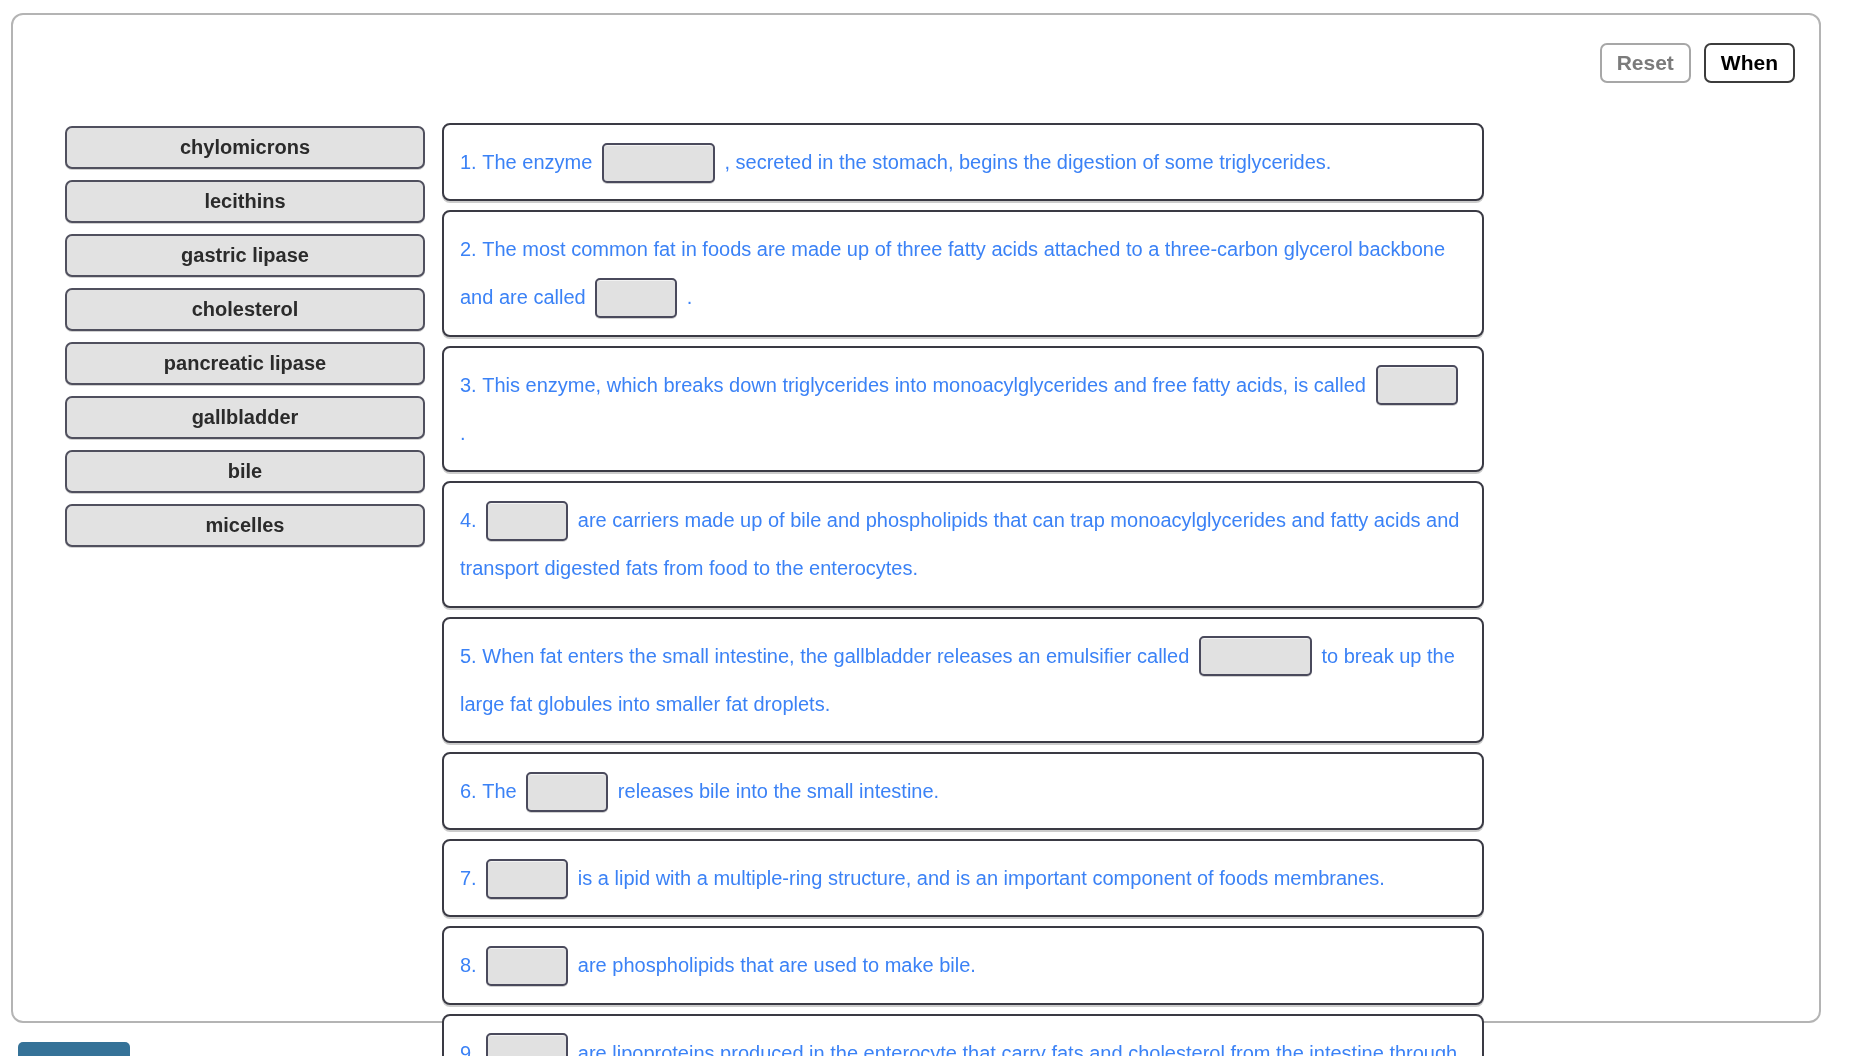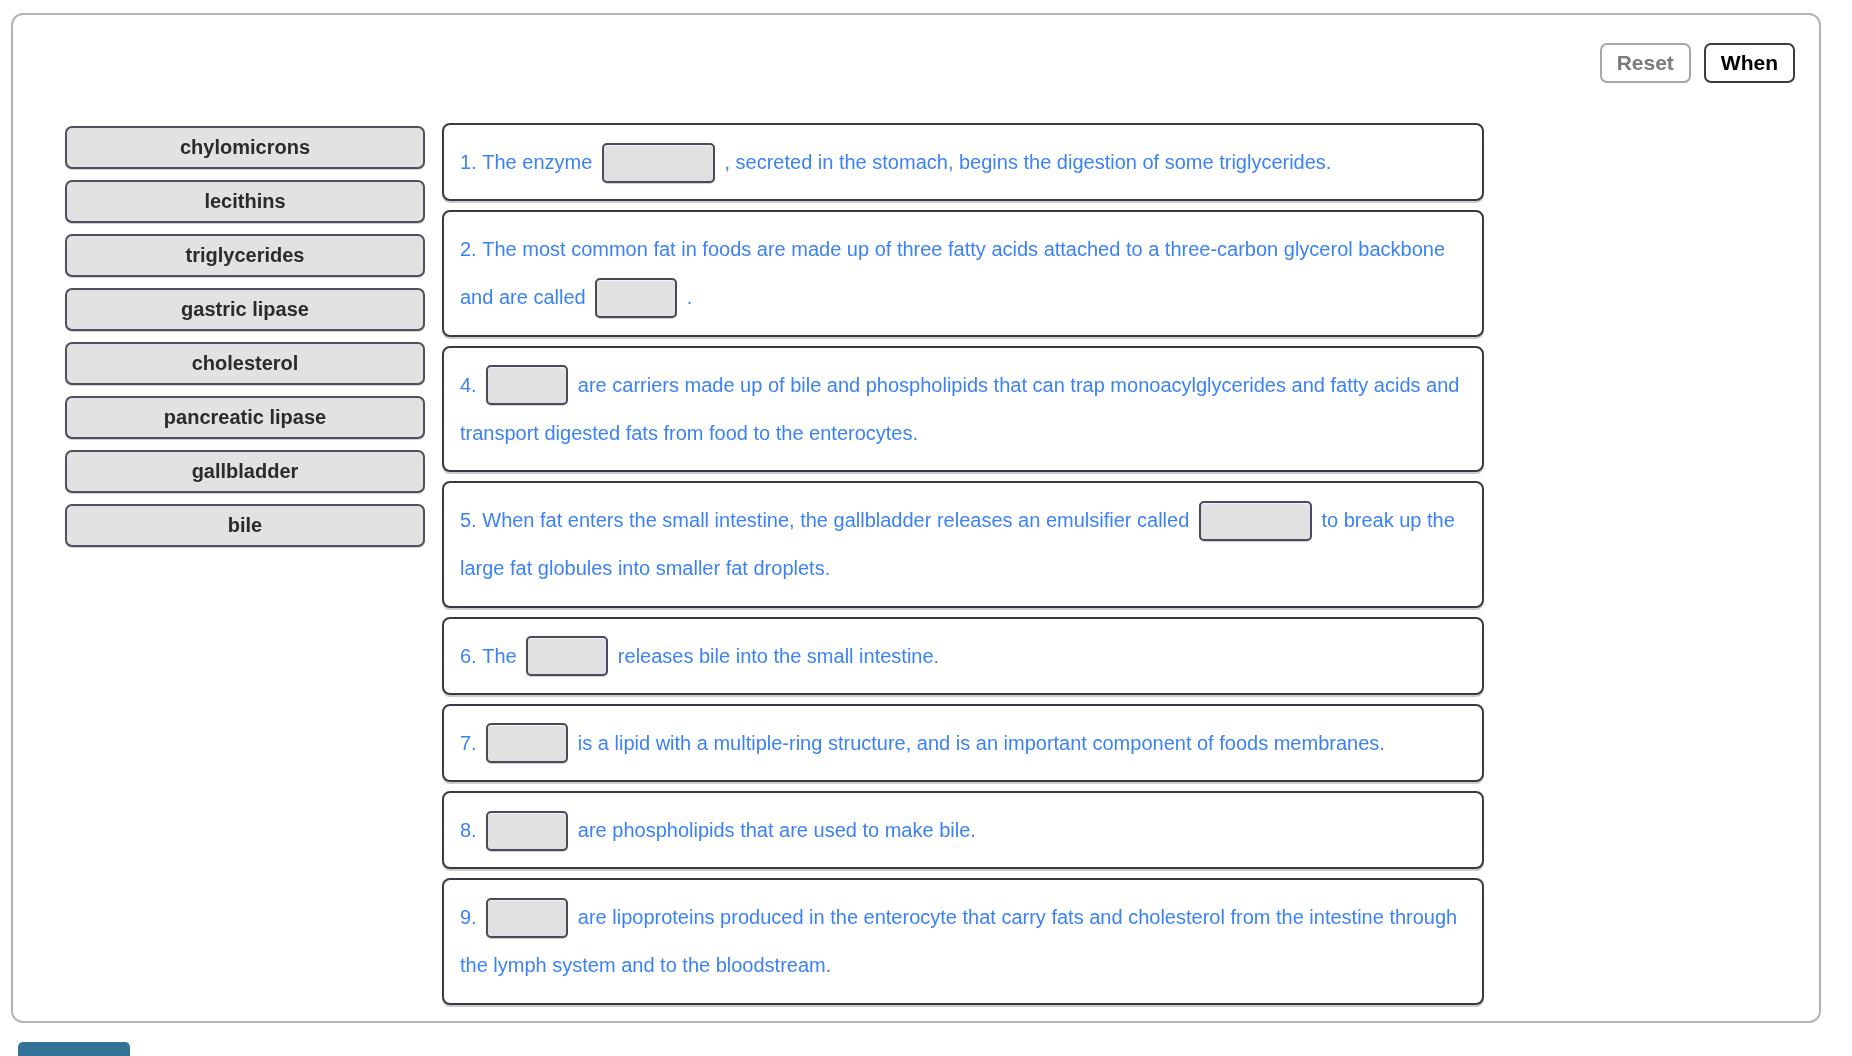--- a/index.html
+++ b/index.html
@@ -151,36 +151,36 @@
   <div class="content">
 
     <div class="wordbank">
       <div class="word-item">
         <span>chylomicrons</span>
       </div>
       <div class="word-item">
         <span>lecithins</span>
       </div>
       <div class="word-item">
-        <span>triglycerides</span>
-      </div>
-      <div class="word-item">
         <span>gastric lipase</span>
       </div>
       <div class="word-item">
         <span>cholesterol</span>
       </div>
       <div class="word-item">
         <span>pancreatic lipase</span>
       </div>
       <div class="word-item">
         <span>gallbladder</span>
       </div>
       <div class="word-item">
         <span>bile</span>
+      </div>
+      <div class="word-item">
+        <span>micelles</span>
       </div>
     </div>
 
     <div class="questions">
 
       <div class="question-box">
         <div class="q-line">
           <span class="txt">1.</span>
           <span class="txt">The enzyme</span>
           <span class="dropzone w-wide"></span>
@@ -190,20 +190,28 @@
 
       <div class="question-box">
         <div class="q-line">
           <span class="txt">2.</span>
           <span class="txt">The most common fat in foods are made up of three fatty acids attached to a three-carbon glycerol backbone and are called</span>
           <span class="dropzone w-med"></span>
           <span class="txt">.</span>
         </div>
       </div>
 
+      <div class="question-box">
+        <div class="q-line">
+          <span class="txt">3.</span>
+          <span class="txt">This enzyme, which breaks down triglycerides into monoacylglycerides and free fatty acids, is called</span>
+          <span class="dropzone w-med"></span>
+          <span class="txt">.</span>
+        </div>
+      </div>
 
       <div class="question-box">
         <div class="q-line">
           <span class="txt">4.</span>
           <span class="dropzone w-med"></span>
           <span class="txt">are carriers made up of bile and phospholipids that can trap monoacylglycerides and fatty acids and transport digested fats from food to the enterocytes.</span>
         </div>
       </div>
 
       <div class="question-box">

